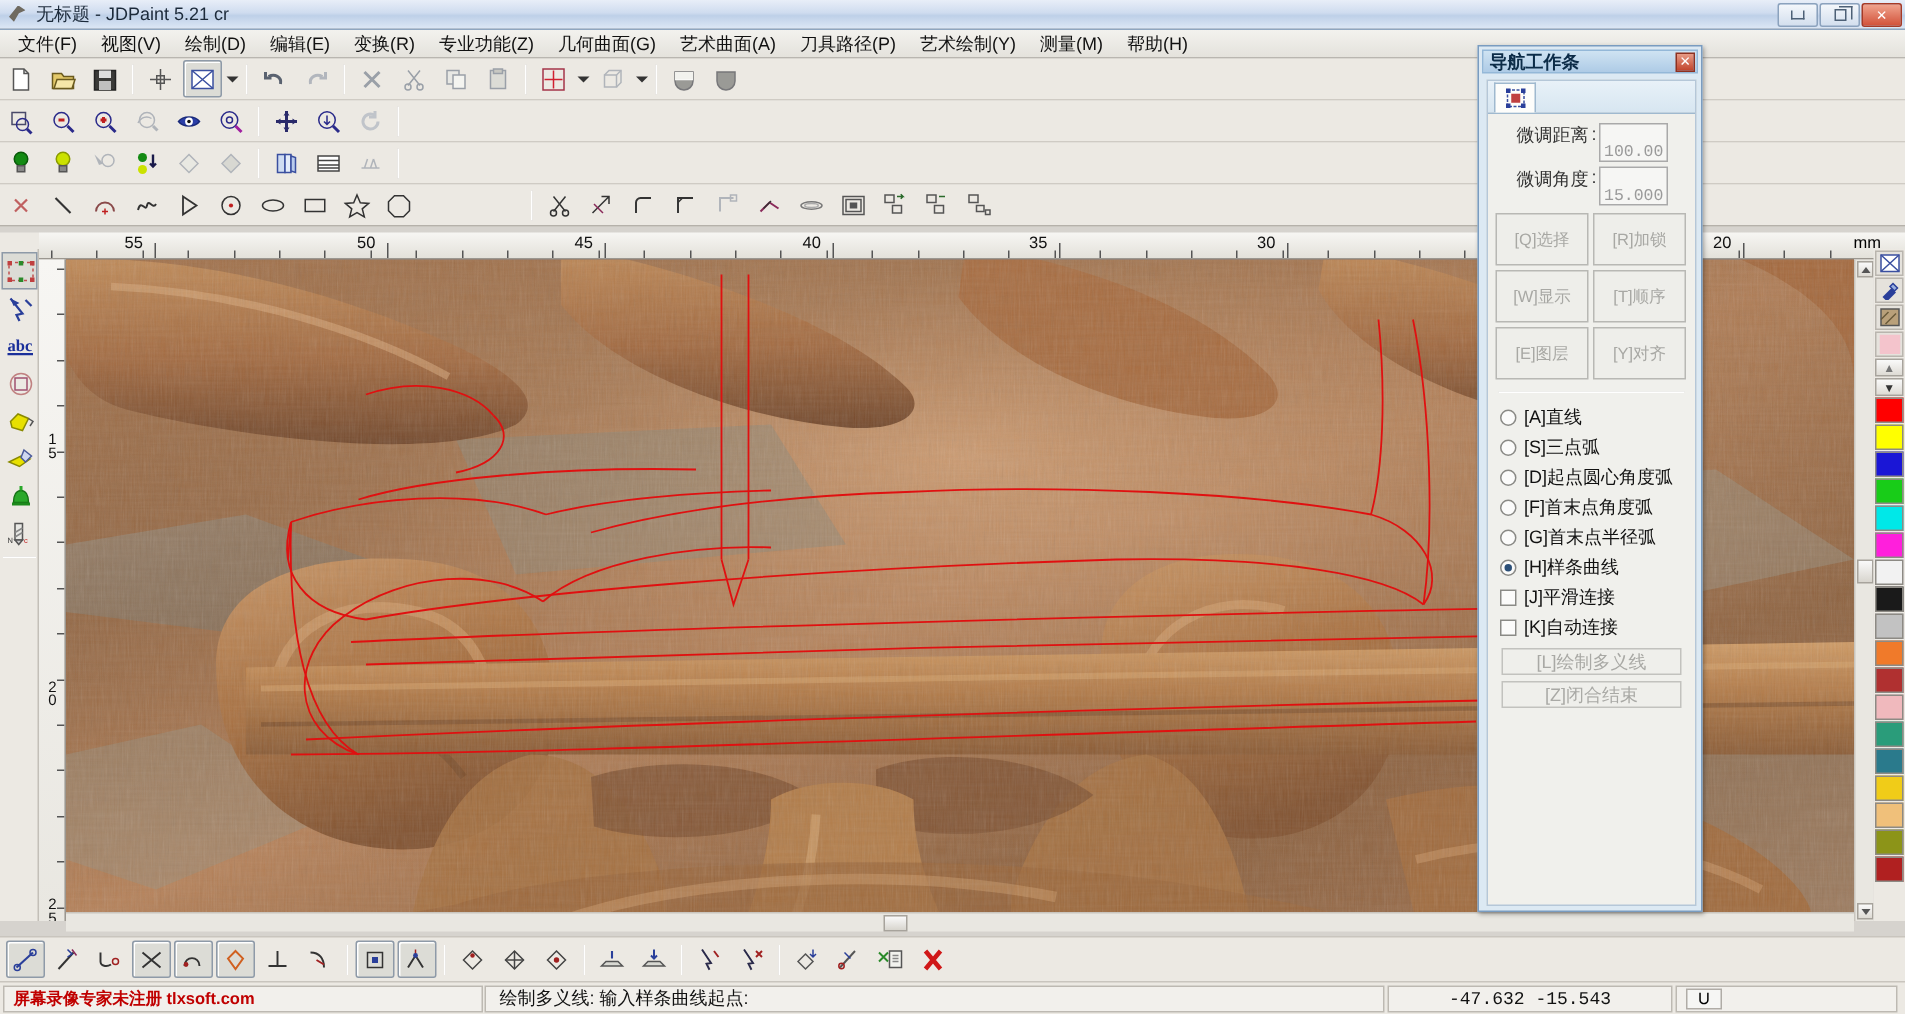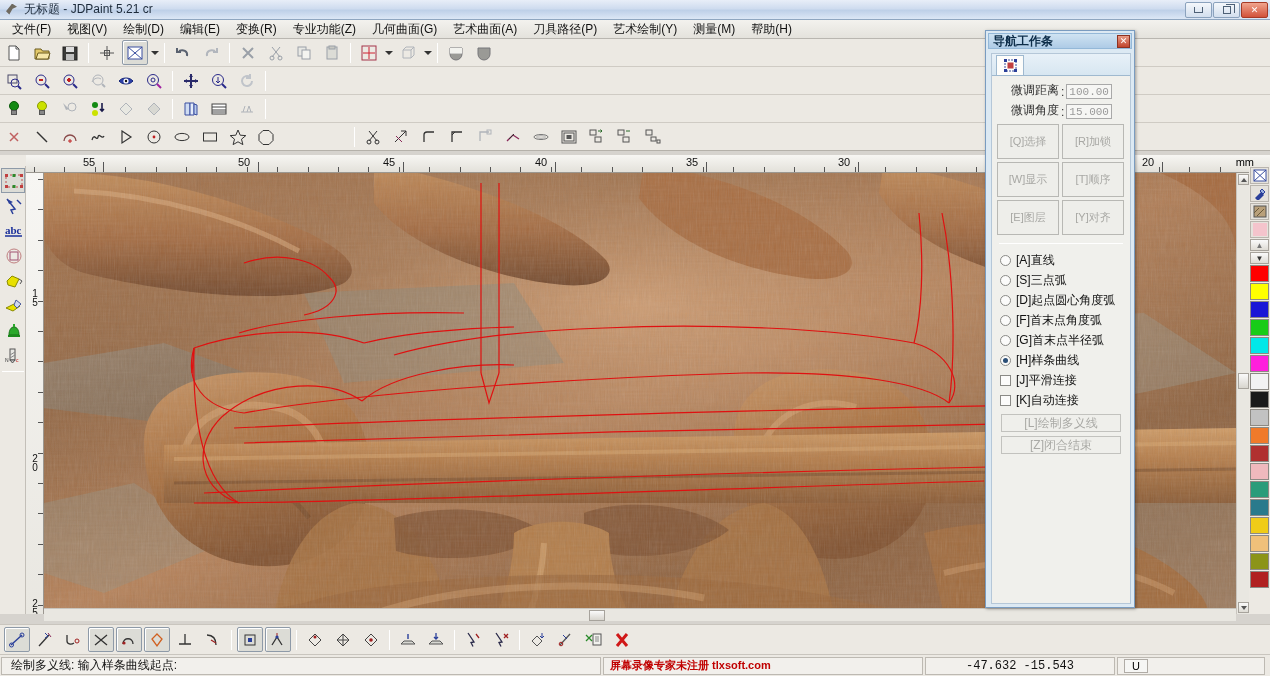--- a/index.html
+++ b/index.html
@@ -156,27 +156,27 @@
   .dlg-body{
     position:absolute; left:5px; top:22px; width:140px; height:551px;
     background:#f0f0ec; border:1px solid #b5c7d8;
   }
   .dlg-tabs{ height:22px; display:flex; align-items:flex-end;
      background:linear-gradient(to bottom,#e8f1f8,#d7e6f1); border-bottom:1px solid #9fb9cf;}
   .dlg-tab{ width:28px;height:20px;margin-left:4px;
      background:#fdfdfb; border:1px solid #9fb9cf;border-bottom:none;
      display:flex;align-items:center;justify-content:center;}
   .dlg-inner{ padding:6px 5px 0 5px; }
-  .fld-row{ display:flex; align-items:flex-end; margin-bottom:3px; }
+  .fld-row{ display:flex; align-items:flex-start; margin-bottom:3px; }
   .fld-label{ font-size:12px; color:#333; width:62px; text-align:right; white-space:nowrap;}
   .fld-colon{ font-size:12px; color:#333; margin:0 2px;}
   .fld-input{
     width:46px;height:15px; border:1px solid #a9a9a9; background:#f6f6f4;
     color:#9a9a9a; font-size:11px; font-family:"Liberation Mono", monospace;
-    padding:0 2px; text-align:left; line-height:14px; overflow:hidden;
+    padding:12px 2px; text-align:left; line-height:14px; overflow:hidden;
   }
   .btn-grid{ display:flex; flex-wrap:wrap; gap:3px; margin-top:5px; }
   .dbtn{
     width:62px;height:35px; border:1px solid #b8b8b4; background:#eeeeea;
     color:#a8a8a4; font-size:11px; display:flex;align-items:center;justify-content:center;
     white-space:nowrap;
   }
   .dhr{ height:1px;background:#c8c8c4; border-bottom:1px solid #fff; margin:8px 2px 6px 2px;}
   .radio-row{ display:flex; align-items:center; height:20px; padding-left:3px;}
   .radio{ width:11px;height:11px;border-radius:50%; border:1px solid #8a8a86;
@@ -1158,26 +1158,26 @@
     </div>
     <div class="tbtn-ico">
       <svg width="18" height="18" viewBox="0 0 18 18">
           <path d="M4 3l10 12M14 3L4 15" stroke="#d01818" stroke-width="3"></path>
         </svg>
     </div>
     <div class="grp-end"></div>
   </div>
 
   <div class="statusbar">
+    <div class="st-panel" style="width:320px;margin-left:2px;justify-content:flex-start;">
+      <span class="st-watermark">屏幕录像专家未注册 tlxsoft.com</span>
+    </div>
     <div class="st-panel" style="width:600px;margin-left:1px;">
       <span class="st-prompt">绘制多义线: 输入样条曲线起点:</span>
     </div>
-    <div class="st-panel" style="width:320px;margin-left:2px;justify-content:flex-start;">
-      <span class="st-watermark">屏幕录像专家未注册 tlxsoft.com</span>
-    </div>
     <div class="st-panel" style="width:190px;margin-left:2px;justify-content:center;">
       <span class="st-coords">-47.632 -15.543</span>
     </div>
     <div class="st-panel" style="width:148px;margin-left:2px;">
       <span style="border:1px solid #b0aca6;background:#f6f6f4;padding:0 7px;font-size:11px;">U</span>
     </div>
   </div>
 
 </div>
 

